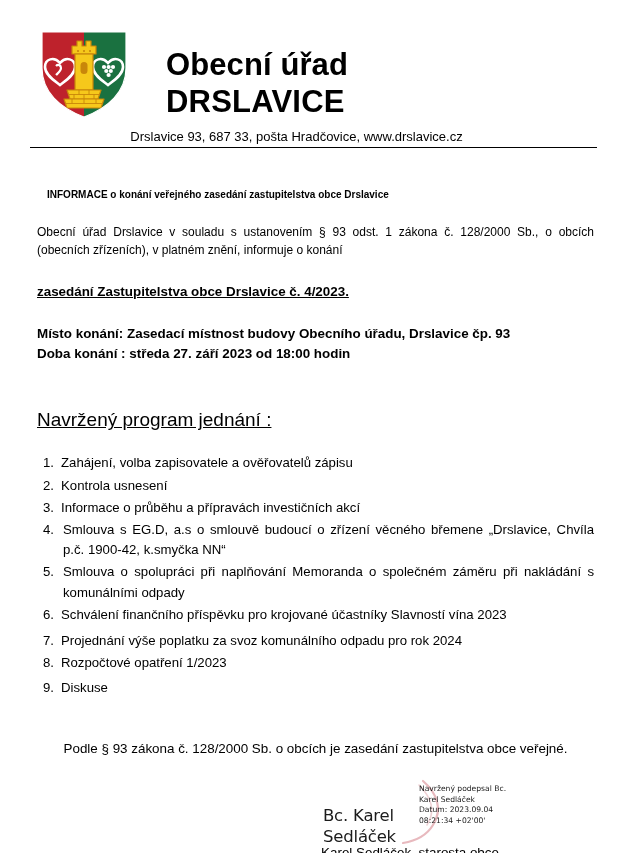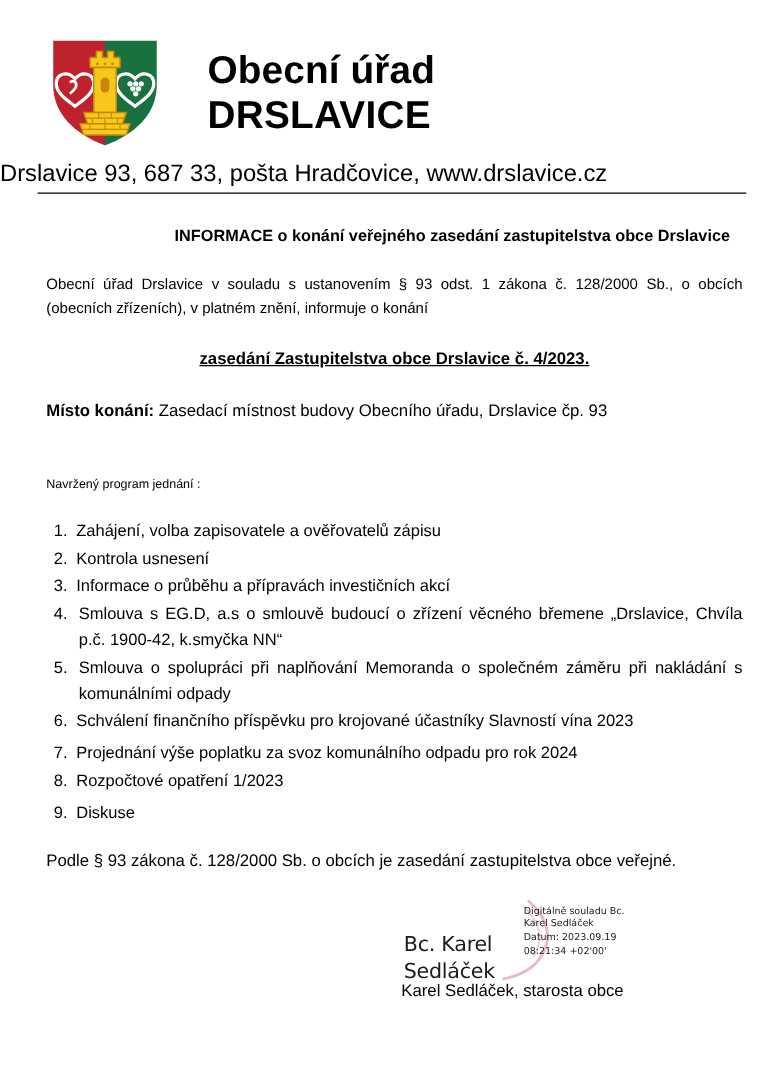--- a/index.html
+++ b/index.html
@@ -23,21 +23,21 @@
     width: 627px;
     height: 853px;
     background: #ffffff;
     padding: 0;
     box-sizing: border-box;
   }
 
   
   .header {
     display: flex;
-    align-items: center;
+    align-items: flex-end;
     padding: 26px 30px 0 34px;
     box-sizing: border-box;
   }
   .crest-wrap {
     width: 104px;
     flex: 0 0 104px;
     padding-top: 2px;
   }
   .crest {
     display: block;
@@ -54,76 +54,77 @@
     font-weight: bold;
     line-height: 1.17;
     letter-spacing: 0.1px;
     white-space: nowrap;
   }
   .org-line2 {
     letter-spacing: 0.2px;
   }
 
   .address {
-    font-size: 19px;
-    text-align: left;
+    font-size: 13px;
+    text-align: center;
     padding: 9px 34px 0 0;
     box-sizing: border-box;
     white-space: nowrap;
   }
 
   .rule {
     height: 0;
     border-top: 1.4px solid #000000;
     margin: 3px 30px 0 30px;
   }
 
   
   .body {
     padding: 0 33px 0 37px;
     box-sizing: border-box;
     font-size: 13.2px;
     line-height: 1.48;
   }
 
   .info-heading {
-    text-align: right;
+    text-align: left;
     font-weight: bold;
-    font-size: 13px;
-    margin-top: 24px;
+    font-size: 10px;
+    margin-top: 40px;
     padding: 0 10px;
   }
 
   .intro {
     margin-top: 20px;
     text-align: justify;
     text-justify: inter-word;
     font-size: 12px;
     line-height: 1.54;
   }
 
   .meeting-title {
-    text-align: center;
+    text-align: left;
     font-weight: bold;
     text-decoration: underline;
     font-size: 13.4px;
     margin-top: 22px;
   }
 
   .meta {
     margin-top: 22px;
     font-size: 13.4px;
     line-height: 1.52;
   }
   .meta .label { font-weight: bold; }
-  .meta .value { font-weight: normal; }
+  .meta .value { font-weight: bold; }
 
   .program-heading {
     margin-top: 42px;
-    font-size: 10px;
+    font-size: 19px;
+    text-decoration: underline;
     display: inline-block;
   }
 
   .agenda {
     margin-top: 19px;
     font-size: 13.2px;
   }
   .agenda-item {
     display: flex;
     align-items: baseline;
@@ -142,22 +143,23 @@
     padding-left: 3px;
   }
   .agenda-item.wide .txt {
     text-align: justify;
     text-justify: inter-word;
     padding-left: 5px;
   }
   .agenda-item.loose { margin-top: 5px; }
 
   .law-note {
-    margin-top: 18px;
+    margin-top: 40px;
     font-size: 13.4px;
+    text-align: center;
   }
 
   
   .sign-area {
     margin-top: 24px;
     position: relative;
     height: 95px;
   }
   .sign-stamp {
     position: absolute;
@@ -291,20 +293,24 @@
 
     <div class="intro">Obecní úřad Drslavice v souladu s ustanovením § 93 odst. 1 zákona č. 128/2000 Sb., o obcích (obecních zřízeních), v platném znění, informuje o konání</div>
 
     <div class="meeting-title">zasedání Zastupitelstva obce Drslavice č. 4/2023.</div>
 
     <div class="meta">
       <div>
         <span class="label">Místo konání:</span>
         <span class="value">Zasedací místnost budovy Obecního úřadu, Drslavice čp. 93</span>
       </div>
+      <div>
+        <span class="label">Doba konání :</span>
+        <span class="value">středa 27. září 2023 od 18:00 hodin</span>
+      </div>
     </div>
 
     <div>
       <span class="program-heading">Navržený program jednání :</span>
     </div>
 
     <div class="agenda">
 
       <div class="agenda-item">
         <span class="num">1.</span>
@@ -364,23 +370,23 @@
           <path d="M30 2 C44 14 50 30 40 46 C34 56 22 62 10 64" fill="none" stroke="#E8B9BE" stroke-width="2.2" stroke-linecap="round"></path>
           <path d="M26 6 C38 18 43 32 34 46" fill="none" stroke="#EFD2D5" stroke-width="1.6" stroke-linecap="round"></path>
         </svg>
 
         <div class="sign-name">
           <div>Bc. Karel</div>
           <div>Sedláček</div>
         </div>
 
         <div class="sign-details">
-          <div>Digitálně souladu Bc.</div>
+          <div>Navržený podepsal Bc.</div>
           <div>Karel Sedláček</div>
-          <div>Datum: 2023.09.19</div>
+          <div>Datum: 2023.09.04</div>
           <div>08:21:34 +02'00'</div>
         </div>
       </div>
 
       <div class="sign-caption-wrap">Karel Sedláček, starosta obce</div>
     </div>
 
   </div>
 </div>
 

